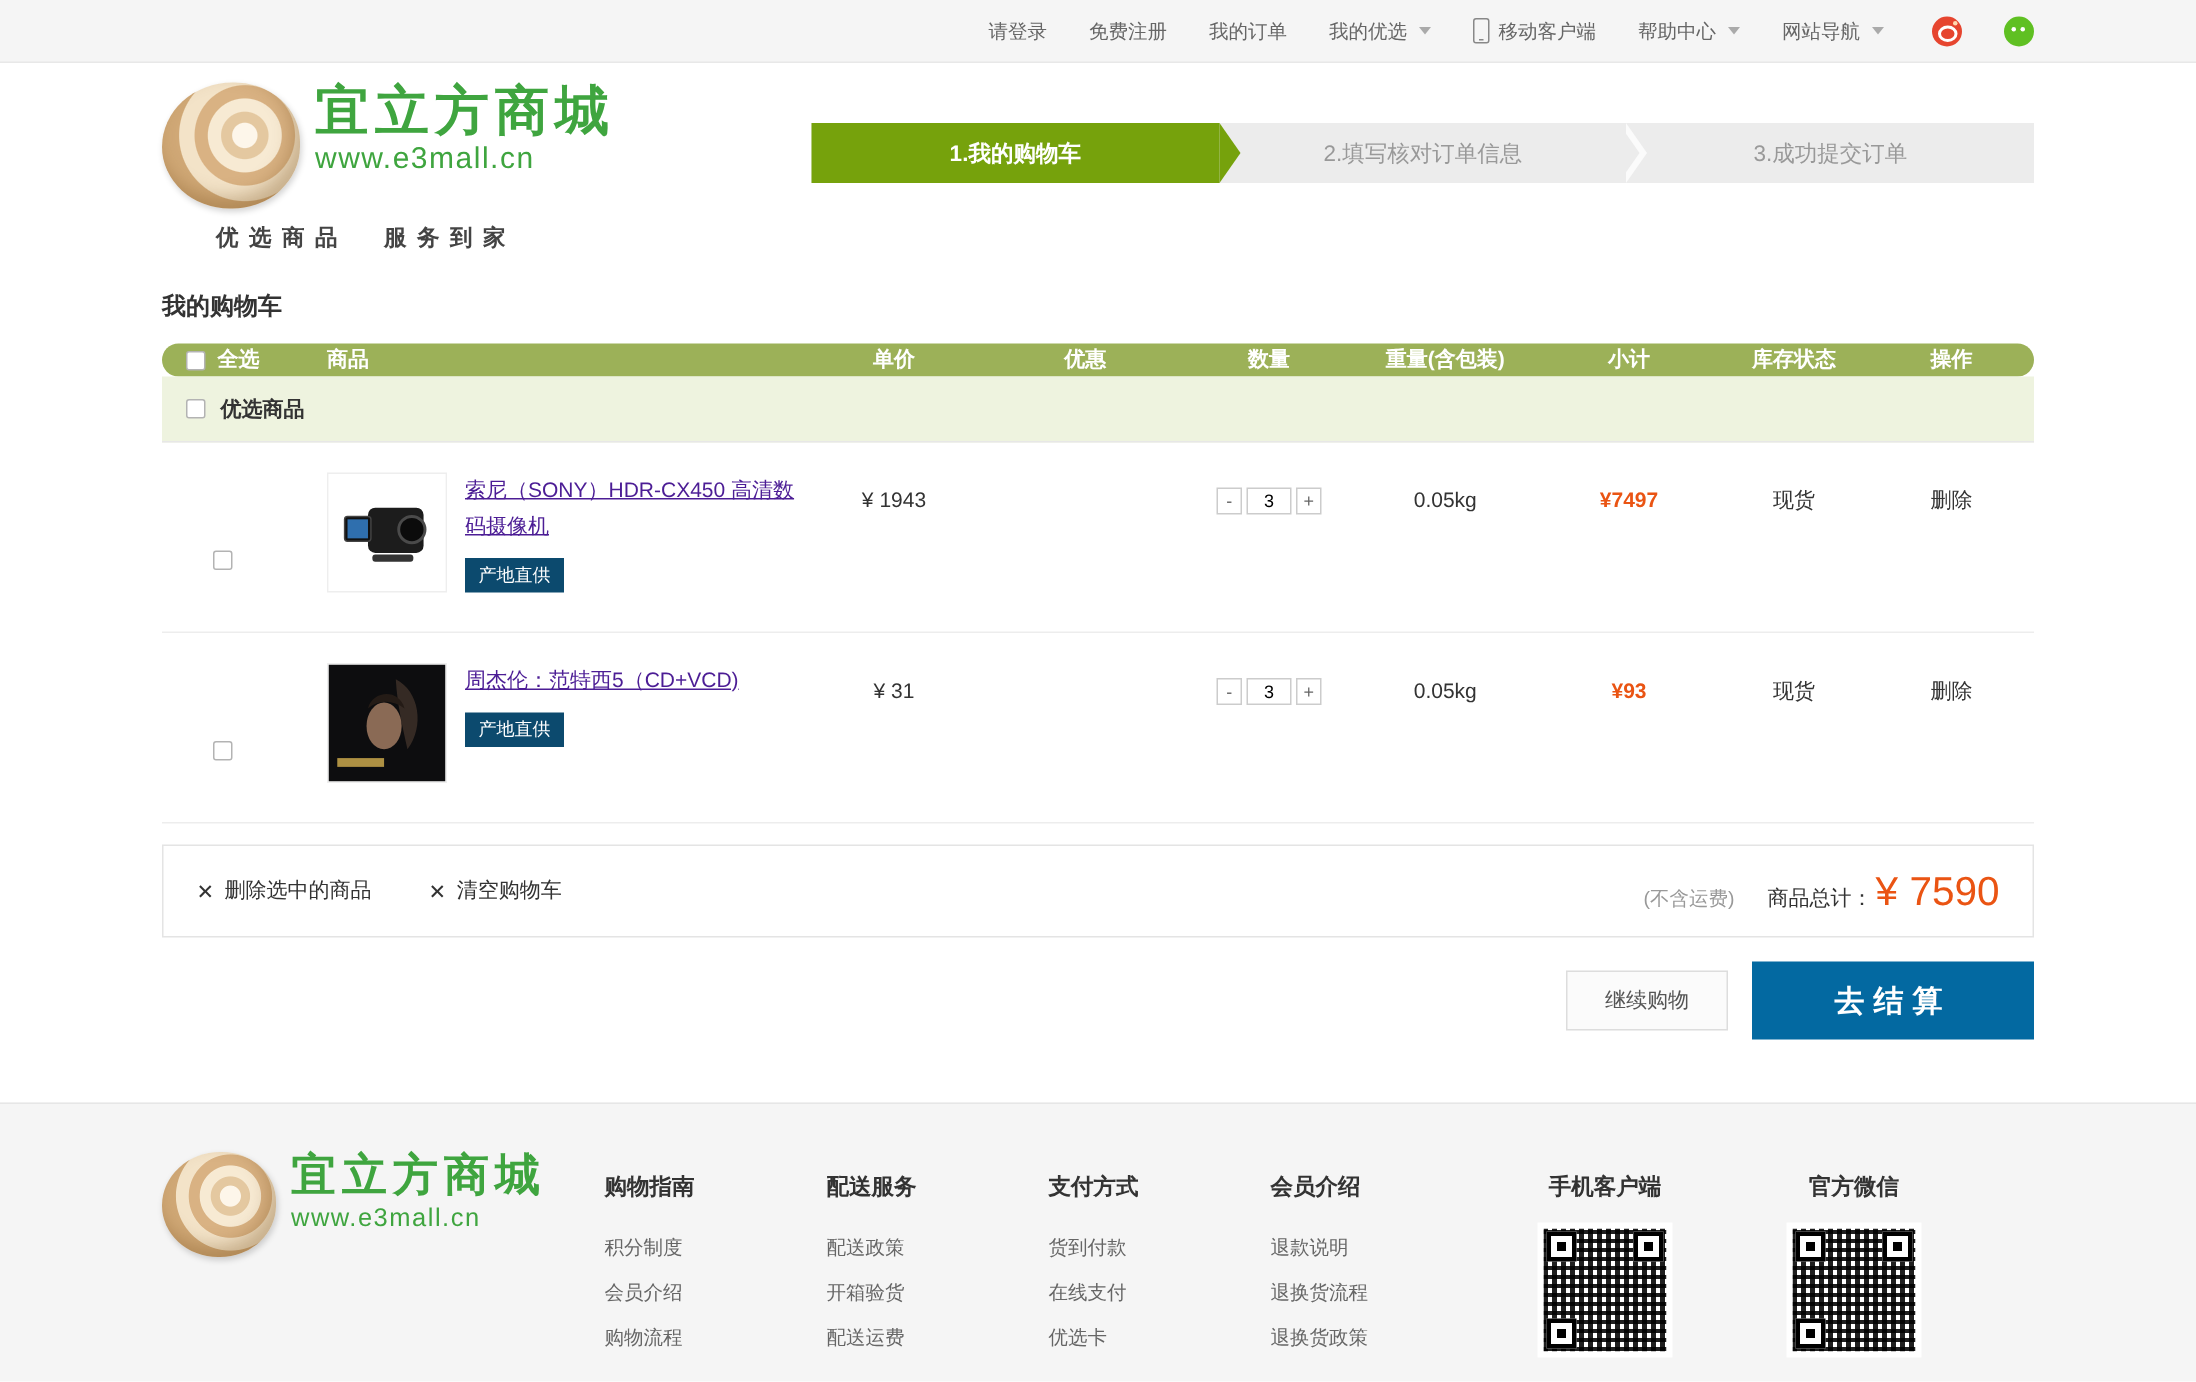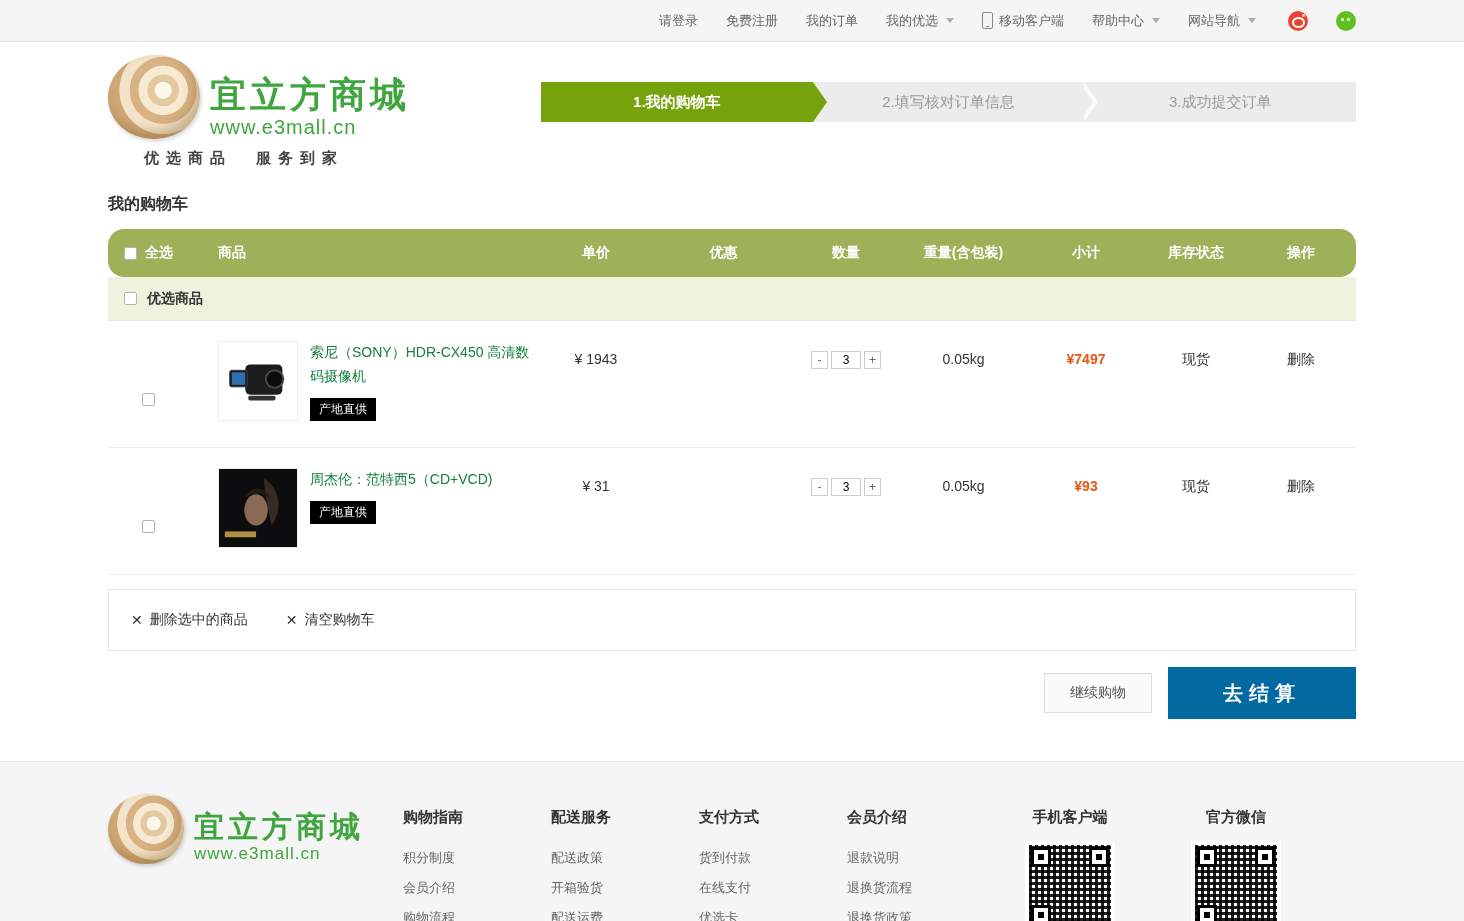--- a/index.html
+++ b/index.html
@@ -23,21 +23,21 @@
   .soc.weibo { background:#e6452f; margin-left:4px; }
   .soc.weibo::before { content:''; position:absolute; left:4px; top:6px; width:9px; height:7px; border:2px solid #fff; border-radius:50%; }
   .soc.weibo::after { content:''; position:absolute; right:3px; top:3px; width:3px; height:3px; border-radius:50%; background:#ffd9b0; }
   .soc.wechat { background:#5fc022; }
   .soc.wechat::before { content:''; position:absolute; left:5px; top:7px; width:3px; height:3px; border-radius:50%; background:#fff; }
   .soc.wechat::after { content:''; position:absolute; left:11px; top:7px; width:3px; height:3px; border-radius:50%; background:#fff; }
 
   
   .header-inner { width:1248px; margin:0 auto; display:flex; align-items:flex-start; padding-top:13px; }
   .logo-block { cursor:pointer; }
-  .logo-row { display:flex; align-items:flex-end; }
+  .logo-row { display:flex; align-items:flex-start; }
   .shell { width:92px; height:84px; border-radius:52% 48% 50% 50%; flex:none;
     background: radial-gradient(circle at 60% 42%, #fdf6ea 0 11%, #e4c8a0 12% 21%, #f7ead3 22% 33%, #d9b283 34% 45%, #f3e3c8 46% 59%, #d0a876 60% 77%, #eedec2 78% 100%);
     box-shadow: inset -5px -7px 12px rgba(120,80,30,.35), 1px 2px 4px rgba(0,0,0,.18); }
   .shell.small { width:76px; height:70px; }
   .logo-text { margin-left:10px; }
   .logo-title { font-size:36px; font-weight:bold; color:#3fa53f; letter-spacing:4px; line-height:1.05; }
   .logo-url { font-size:20px; color:#3fa53f; letter-spacing:1px; margin-top:2px; }
   .logo-slogan { margin:10px 0 0 36px; font-size:15px; font-weight:bold; color:#444; letter-spacing:7px; display:flex; gap:24px; }
 
   .steps { width:815px; height:40px; margin-left:auto; margin-top:27px; display:flex; background:#ececec; }
@@ -46,42 +46,42 @@
   .step.active::after { content:''; position:absolute; right:-14px; top:0; border-top:20px solid transparent; border-bottom:20px solid transparent; border-left:14px solid #76a20c; z-index:2; }
   .chev { position:relative; width:0; }
   .chev::before, .chev::after { content:''; position:absolute; top:0; border-top:20px solid transparent; border-bottom:20px solid transparent; }
   .chev::before { border-left:14px solid #fbfbfb; left:0; }
   .chev::after  { border-left:14px solid #ececec; left:-5px; }
 
   
   .main { width:1248px; margin:0 auto; }
   .page-title { font-size:16px; font-weight:bold; color:#333; margin:26px 0 14px; }
 
-  .thead { display:flex; align-items:center; height:48px; background:#9cb158; color:#fff; font-size:14px; font-weight:bold;border-radius:16px; }
+  .thead { display:flex; align-items:center; height:22px; background:#9cb158; color:#fff; font-size:14px; font-weight:bold;border-radius:16px; }
   .c-sel { width:110px; padding-left:16px; display:flex; align-items:center; }
   .c-product { flex:1; }
   .c-price { width:120px; } .c-disc { width:135px; } .c-qty { width:110px; }
   .c-weight { width:125px; } .c-sub { width:120px; } .c-stock { width:100px; } .c-act { width:110px; }
   .cell { text-align:center; }
   .thead .c-sel span { margin-left:8px; }
 
   input[type=checkbox] { appearance:none; -webkit-appearance:none; width:13px; height:13px; border:1px solid #b3b3b3; border-radius:2px; background:#fff; margin:0; cursor:pointer; }
 
   .subrow { display:flex; align-items:center; height:44px; background:#eef3df; font-weight:bold; font-size:14px; color:#333; border-bottom:1px solid #e7e7e7; }
   .subrow span { margin-left:10px; }
 
   .row { display:flex; padding:20px 0 26px; font-size:14px; border-bottom:1px solid #ededed; }
   .row:last-of-type { border-bottom:none; }
   .row .c-sel input { margin-top:36px; margin-left:18px; }
   .row .cell { padding-top:10px; }
   .c-product { display:flex; }
   .p-img { width:80px; height:80px; border:1px solid #eee; background:#fff; flex:none; cursor:pointer; }
   .p-info { margin-left:12px; max-width:270px; }
-  .p-title { color:#15803d; line-height:1.7; cursor:pointer; }
-  .badge { display:inline-block; margin-top:9px; background:#000000; color:#fff; font-size:12px; padding:3px 9px; }
+  .p-title { color:#4c1d95; line-height:1.7; cursor:pointer;text-decoration:underline; }
+  .badge { display:inline-block; margin-top:9px; background:#0c4a6e; color:#fff; font-size:12px; padding:3px 9px; }
   .qbtn { display:inline-block; width:17px; height:18px; line-height:16px; border:1px solid #ccc; background:#fff; color:#666; font-size:12px; text-align:center; cursor:pointer; vertical-align:middle; }
   .qinput { width:30px; height:18px; border:1px solid #ccc; text-align:center; font-size:12px; vertical-align:middle; margin:0 3px; padding:0; }
   .c-sub { color:#ea5413; font-weight:bold; }
   .c-act a { color:#333; }
 
   
   .summary { margin-top:14px; border:1px solid #e4e4e4; height:62px; display:flex; align-items:center; padding:0 22px; }
   .sum-left { display:flex; gap:38px; }
   .sum-action { display:flex; align-items:center; gap:7px; color:#333; }
   .x-ico { font-weight:bold; font-size:14px; color:#333; }
@@ -257,20 +257,25 @@
     <div class="sum-left">
       <a class="sum-action">
         <span class="x-ico">✕</span>
         <span>删除选中的商品</span>
       </a>
       <a class="sum-action">
         <span class="x-ico">✕</span>
         <span>清空购物车</span>
       </a>
     </div>
+    <div class="sum-right">
+      <span class="freight">(不含运费)</span>
+      <span class="total-label">商品总计：</span>
+      <span class="total-value">¥ 7590</span>
+    </div>
   </div>
 
   <div class="actions">
     <button class="btn-continue">继续购物</button>
     <button class="btn-checkout">去结算</button>
   </div>
 </div>
 
 <div class="footer">
   <div class="f-inner">

